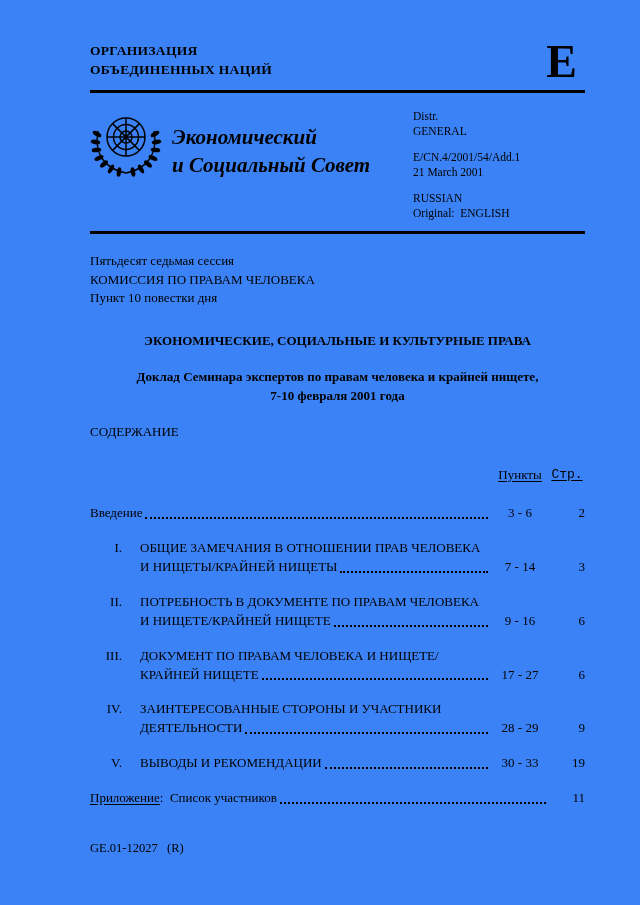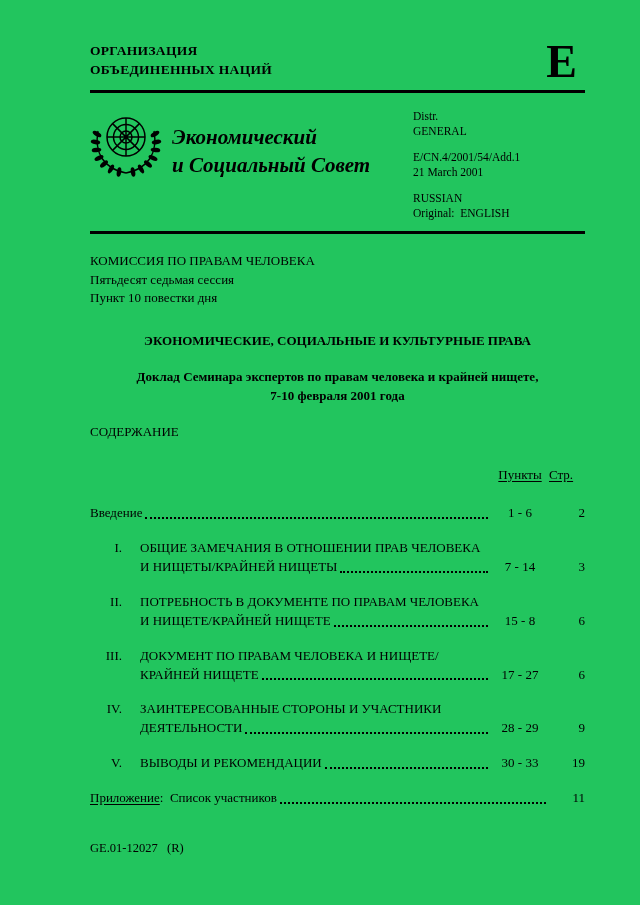--- a/index.html
+++ b/index.html
@@ -1,40 +1,40 @@
 <!DOCTYPE html>
 <html><head>
 <meta charset="utf-8">
 <style>
   * { box-sizing: border-box; }
   html, body { margin: 0; padding: 0; }
   body { width: 640px; height: 905px; background: #ffffff; }
   .page {
-    width: 640px; height: 905px; background: #22c55e; color: #000;
+    width: 640px; height: 905px; background: #3b82f6; color: #000;
     font-family: "Liberation Serif", serif; font-size: 13px; line-height: 1.45;
     padding: 42px 55px 0 90px; position: relative; overflow: hidden;
   }
   .top { display: flex; justify-content: space-between; align-items: flex-start; }
   .org { font-weight: bold; font-size: 13.5px; line-height: 1.4; letter-spacing: 0.3px; }
   .doc-letter { font-size: 46px; font-weight: bold; line-height: 0.85; margin-right: 8px; }
   .rule { border: none; border-top: 3px solid #000; margin: 0; }
   .rule-top { margin-top: 9px; }
   .masthead { display: flex; align-items: flex-start; padding: 14px 0 10px; }
   .emblem { width: 72px; flex: 0 0 auto; margin-top: 4px; }
   .council { font-weight: bold; font-size: 21px; line-height: 1.35; margin-left: 10px; margin-top: 16px; font-style: italic; }
   .doc-info { margin-left: auto; width: 172px; font-size: 11.5px; line-height: 1.3; padding-top: 2px; }
   .doc-info div { white-space: pre; }
   .doc-info .gap { height: 11px; }
   .session { margin-top: 18px; }
   .main-title { text-align: center; font-weight: bold; margin-top: 24px; }
   .report-title { text-align: center; font-weight: bold; margin-top: 17px; }
   .contents { text-align: left; margin-top: 17px; }
   .toc-head { display: flex; justify-content: flex-end; margin-top: 24px; margin-bottom: 20px; }
   .toc-head .hp { width: 58px; text-align: center; text-decoration: underline; text-underline-offset: 2px; margin-left: 32px; }
-  .toc-head .hs { width: 36px; text-align: left; text-decoration: underline; text-underline-offset: 2px; }
+  .toc-head .hs { width: 36px; text-align: center; text-decoration: underline; text-underline-offset: 2px; font-family: Liberation Mono, monospace; }
   .toc-row { display: flex; align-items: flex-end; margin-bottom: 16px; }
   .toc-num { flex: 0 0 50px; padding-right: 18px; text-align: right; align-self: flex-start; }
   .toc-text { flex: 1; min-width: 0; }
   .l1 { display: block; }
   .l2row { display: flex; align-items: flex-end; }
   .l2row .tt { white-space: pre; }
   .dots { flex: 1; border-bottom: 2px dotted #000; margin: 0 3px 4px 3px; height: 0; }
   .toc-paras { flex: 0 0 58px; text-align: center; white-space: nowrap; }
   .toc-page { flex: 0 0 36px; text-align: right; }
   .u { text-decoration: underline; text-underline-offset: 2px; }
@@ -102,22 +102,22 @@
       <div>21 March 2001</div>
       <div class="gap"></div>
       <div>RUSSIAN</div>
       <div>Original:  ENGLISH</div>
     </div>
   </div>
 
   <hr class="rule">
 
   <div class="session">
+    <div>Пятьдесят седьмая сессия</div>
     <div>КОМИССИЯ ПО ПРАВАМ ЧЕЛОВЕКА</div>
-    <div>Пятьдесят седьмая сессия</div>
     <div>Пункт 10 повестки дня</div>
   </div>
 
   <div class="main-title">ЭКОНОМИЧЕСКИЕ, СОЦИАЛЬНЫЕ И КУЛЬТУРНЫЕ ПРАВА</div>
 
   <div class="report-title">
     <div>Доклад Семинара экспертов по правам человека и крайней нищете,</div>
     <div>7-10 февраля 2001 года</div>
   </div>
 
@@ -129,21 +129,21 @@
       <span class="hs">Стр.</span>
     </div>
 
     <div class="toc-row">
       <span class="toc-text">
         <span class="l2row">
           <span class="tt">Введение</span>
           <span class="dots"></span>
         </span>
       </span>
-      <span class="toc-paras">1 - 6</span>
+      <span class="toc-paras">3 - 6</span>
       <span class="toc-page">2</span>
     </div>
 
     <div class="toc-row">
       <span class="toc-num">I.</span>
       <span class="toc-text">
         <span class="l1">ОБЩИЕ ЗАМЕЧАНИЯ В ОТНОШЕНИИ ПРАВ ЧЕЛОВЕКА</span>
         <span class="l2row">
           <span class="tt">И НИЩЕТЫ/КРАЙНЕЙ НИЩЕТЫ</span>
           <span class="dots"></span>
@@ -155,21 +155,21 @@
 
     <div class="toc-row">
       <span class="toc-num">II.</span>
       <span class="toc-text">
         <span class="l1">ПОТРЕБНОСТЬ В ДОКУМЕНТЕ ПО ПРАВАМ ЧЕЛОВЕКА</span>
         <span class="l2row">
           <span class="tt">И НИЩЕТЕ/КРАЙНЕЙ НИЩЕТЕ</span>
           <span class="dots"></span>
         </span>
       </span>
-      <span class="toc-paras">15 - 8</span>
+      <span class="toc-paras">9 - 16</span>
       <span class="toc-page">6</span>
     </div>
 
     <div class="toc-row">
       <span class="toc-num">III.</span>
       <span class="toc-text">
         <span class="l1">ДОКУМЕНТ ПО ПРАВАМ ЧЕЛОВЕКА И НИЩЕТЕ/</span>
         <span class="l2row">
           <span class="tt">КРАЙНЕЙ НИЩЕТЕ</span>
           <span class="dots"></span>

